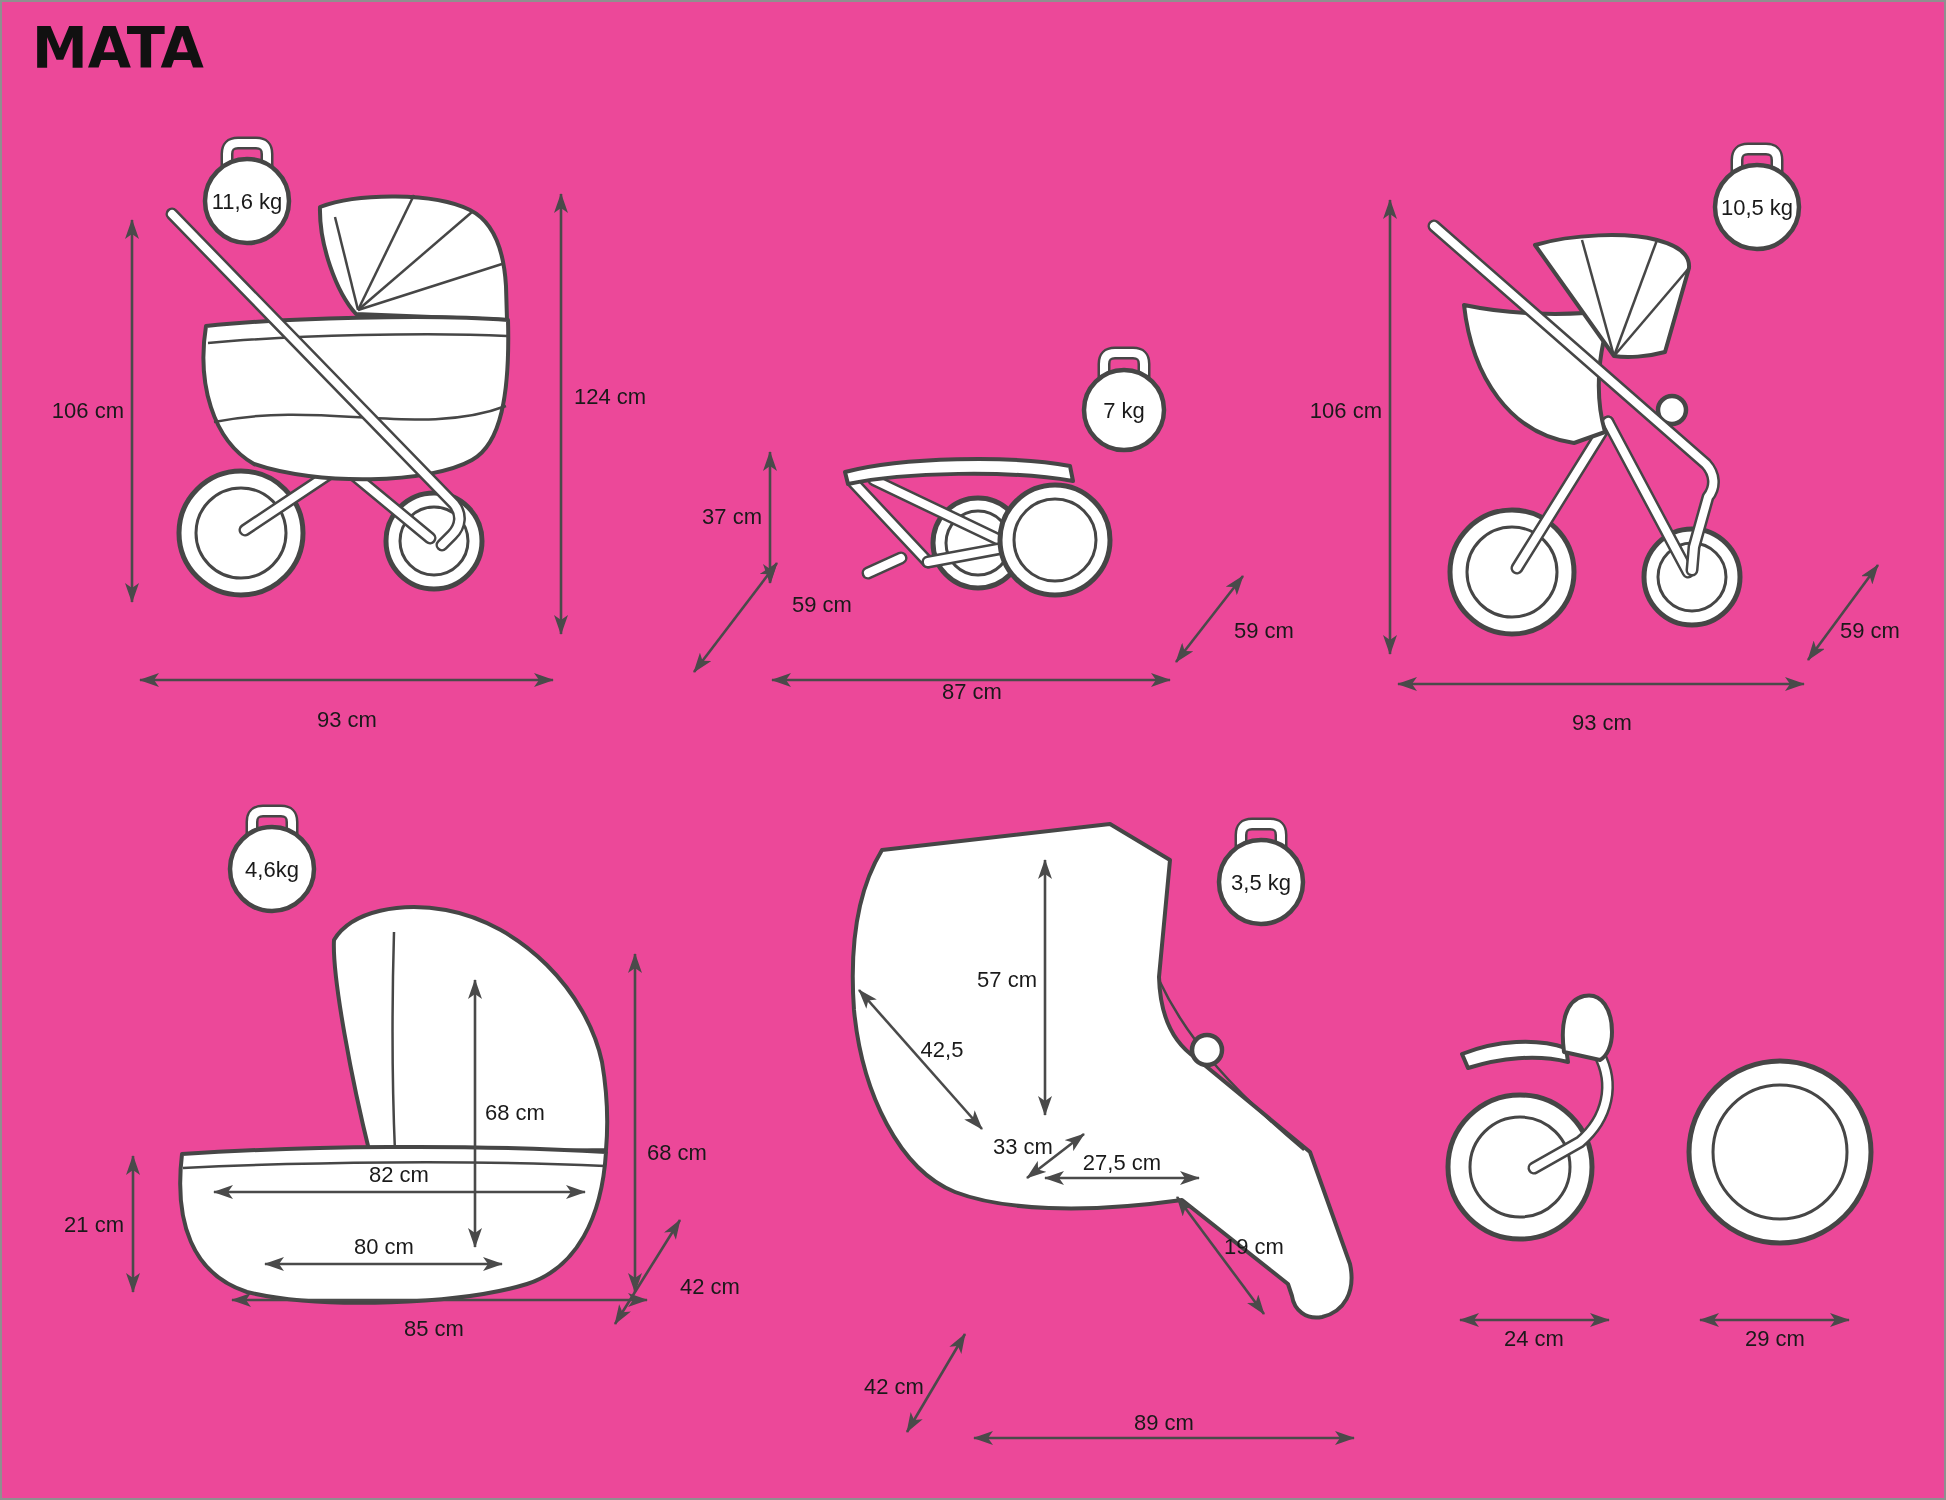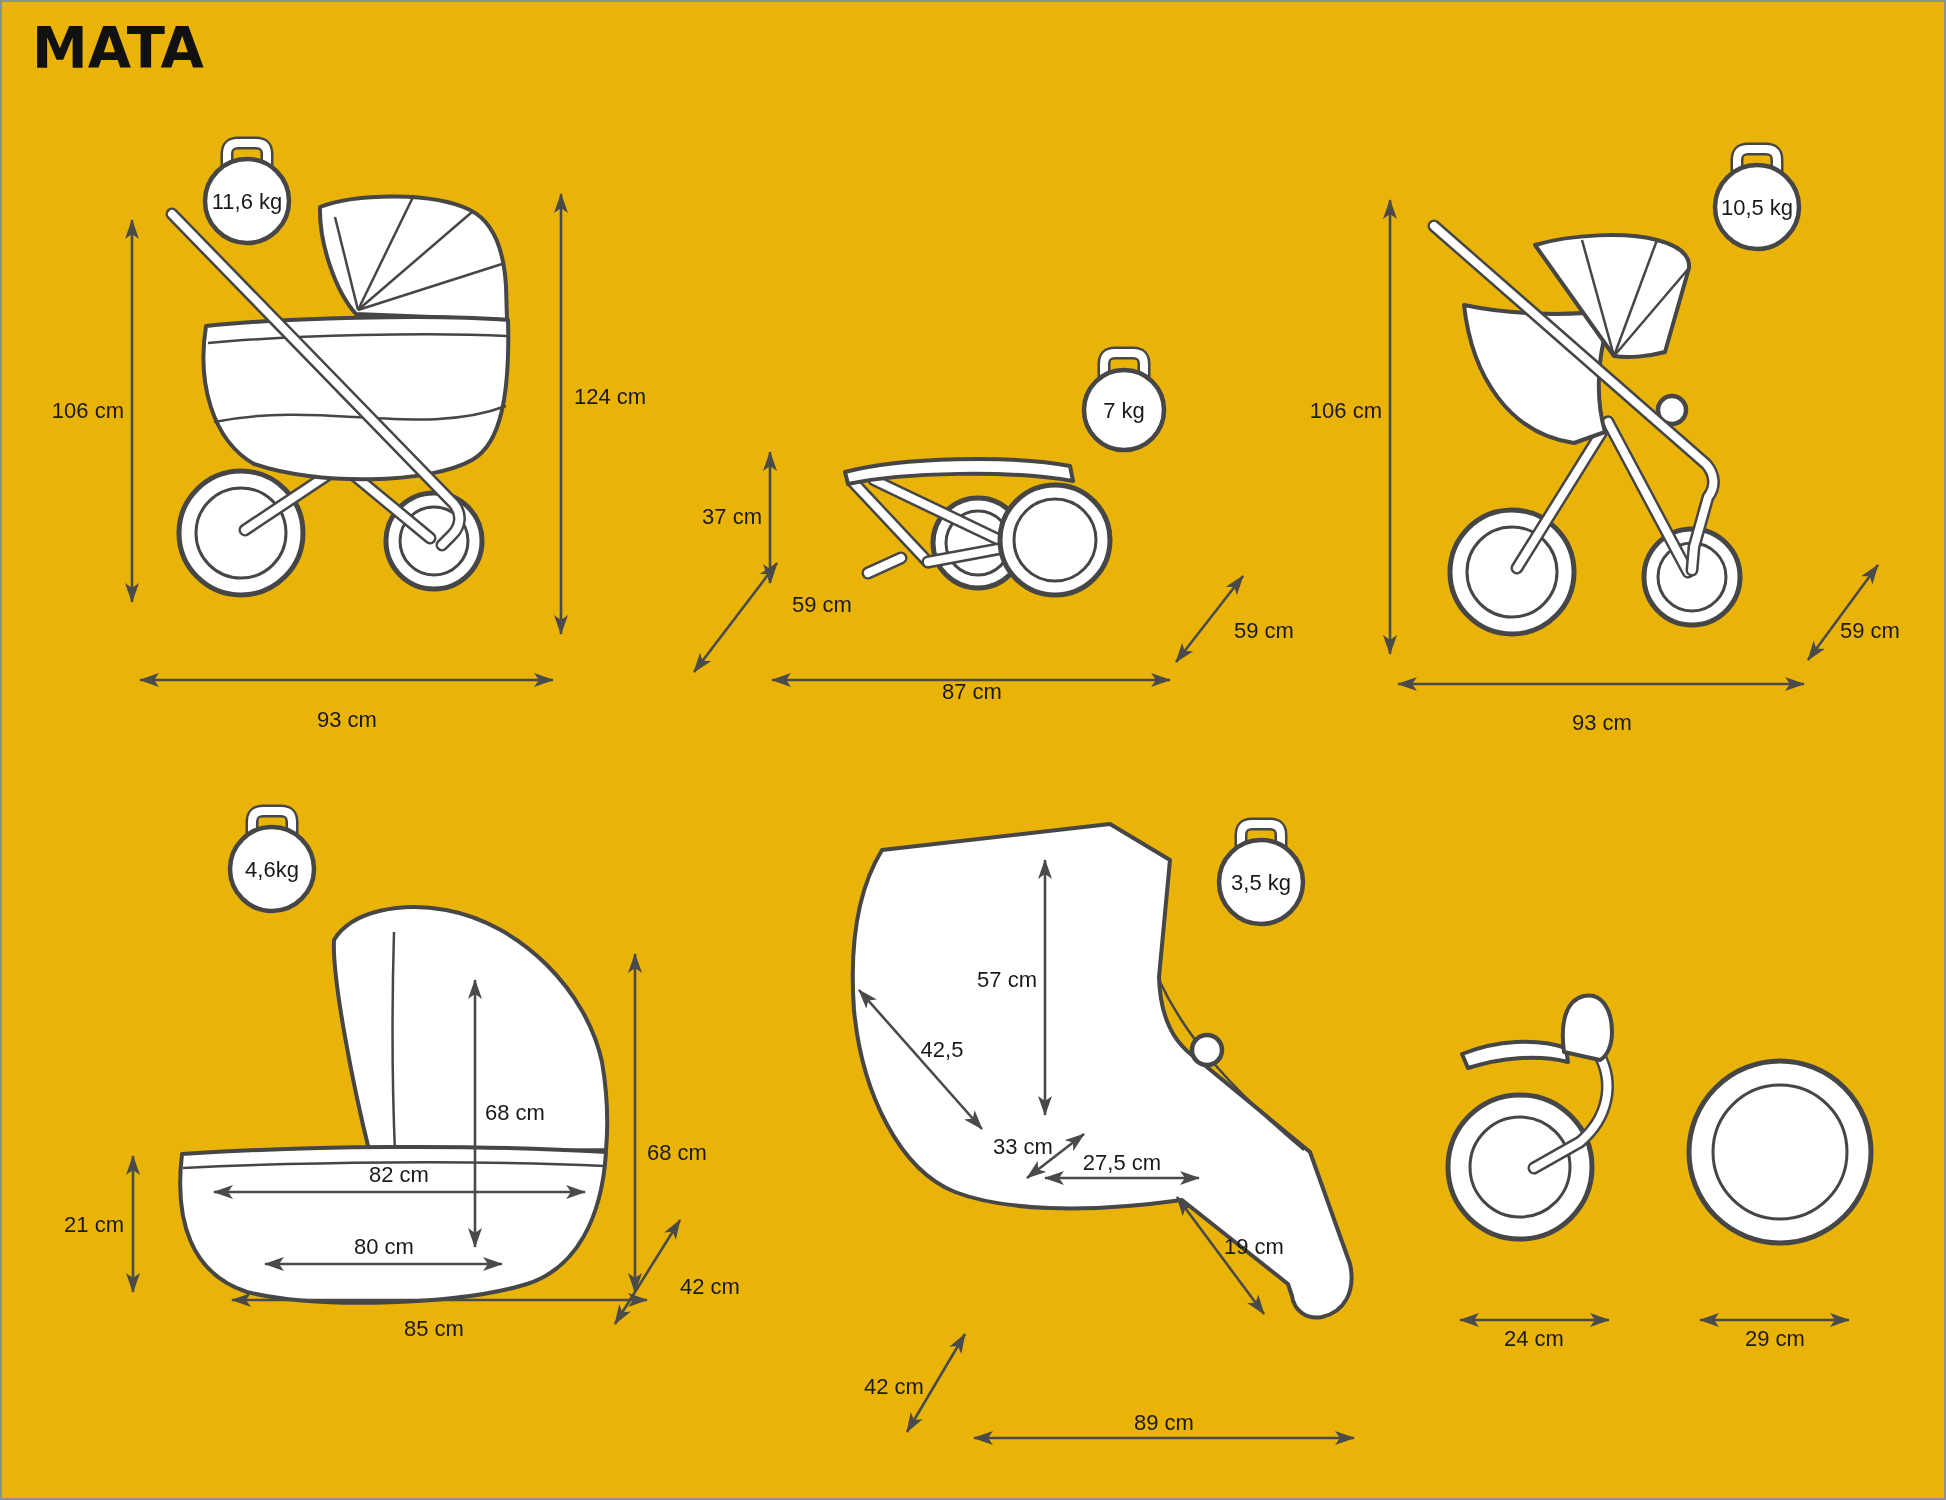--- a/index.html
+++ b/index.html
@@ -1,19 +1,19 @@
 <!DOCTYPE html>
 <html><head>
 <meta charset="utf-8">
 <style>
   html,body{margin:0;padding:0;background:#e8e8e8;}
   #canvas{
     position:relative;
     width:1946px;height:1500px;
-    background:#eab308;
+    background:#ec4899;
     box-sizing:border-box;
     border:2px solid #8f8f8f;
     font-family:"Liberation Sans", sans-serif;
     overflow:hidden;
   }
   #logo{
     position:absolute;left:30px;top:14px;
     font-size:56px;font-weight:900;letter-spacing:0px;
     color:#111;transform:scaleY(1.02);
     font-family:"DejaVu Sans", sans-serif;

